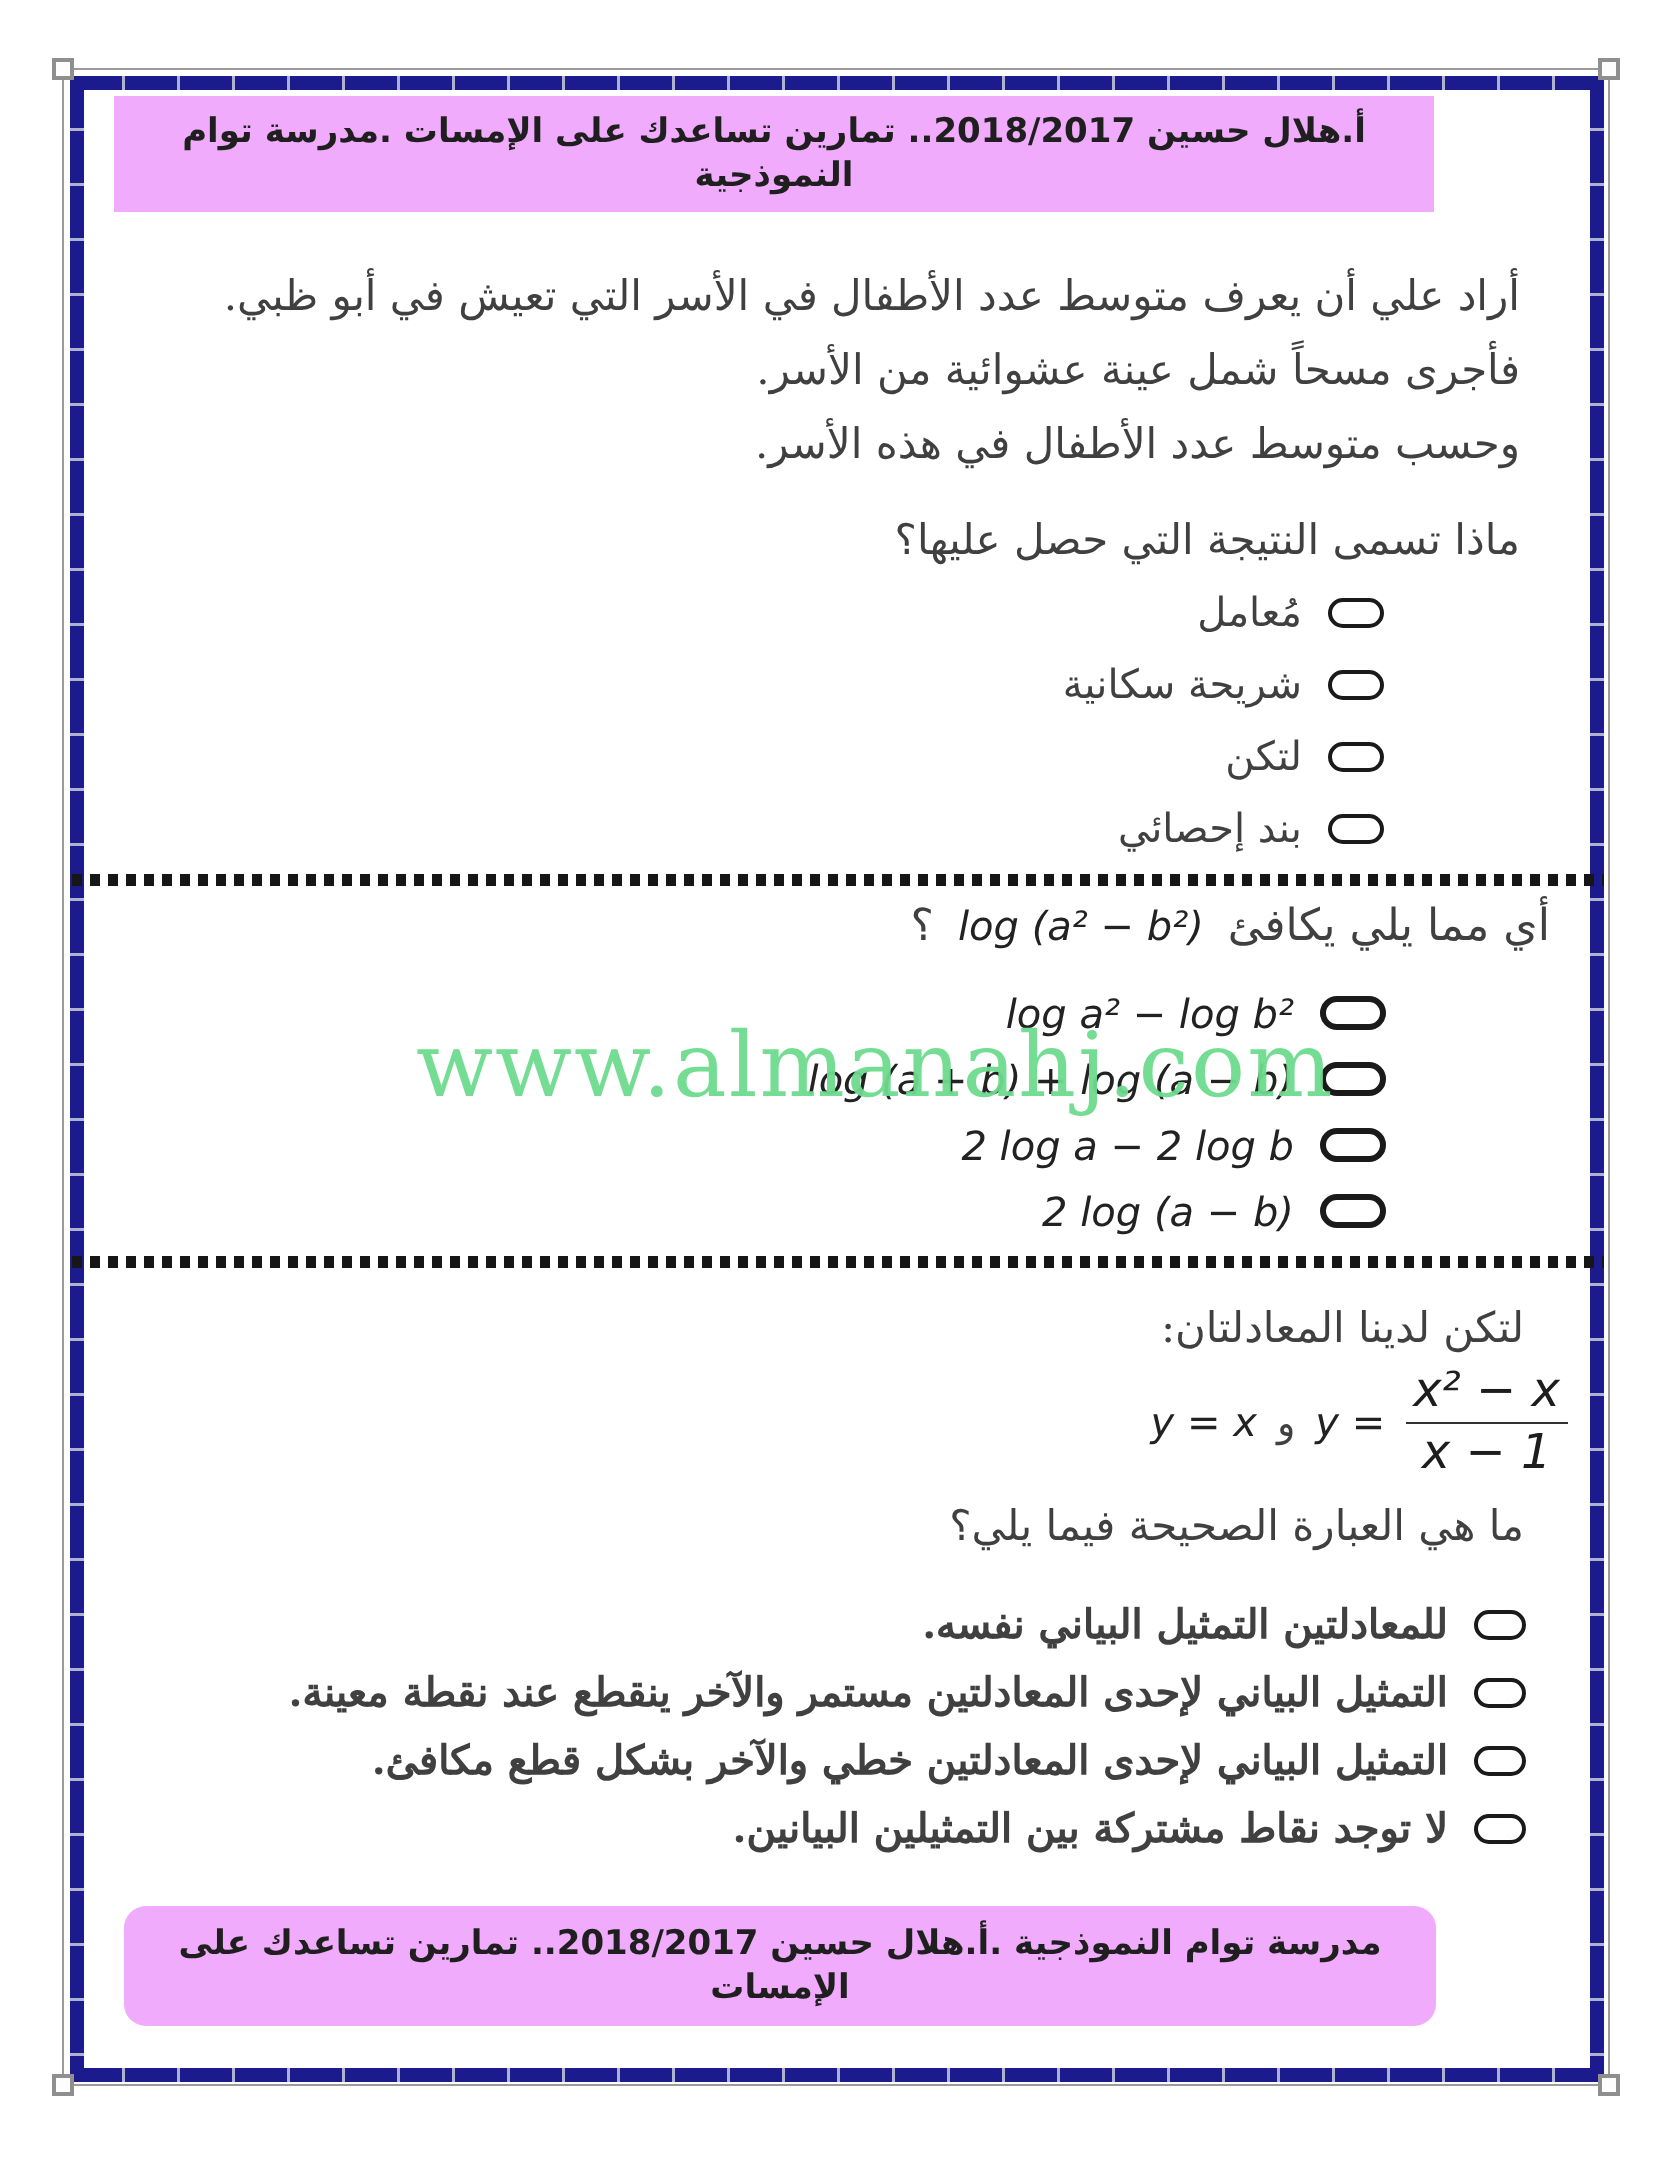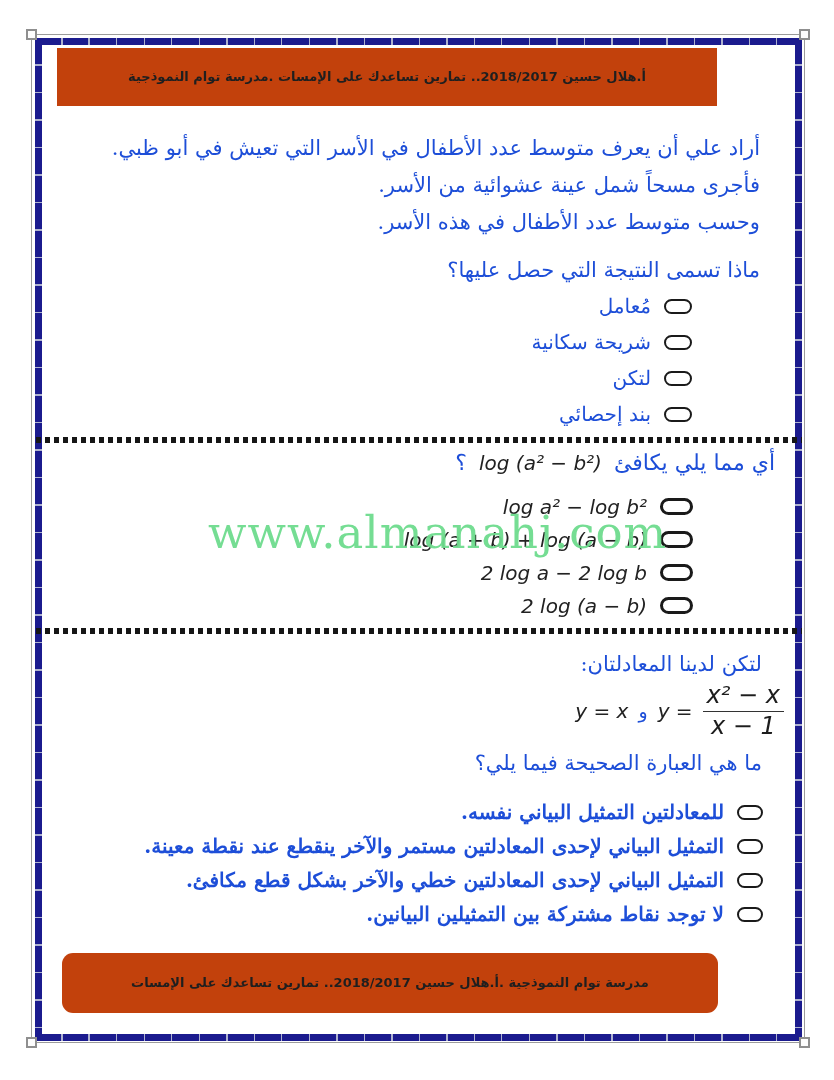--- a/index.html
+++ b/index.html
@@ -14,28 +14,28 @@
   .band{position:absolute;background:#1b1b8e;}
   .band.h{height:7px;left:35px;width:767px;
     background:repeating-linear-gradient(90deg,#1b1b8e 0 26px,#aeb2cf 26px 27.5px);}
   .band.v{width:7px;top:38px;height:1003px;
     background:repeating-linear-gradient(180deg,#1b1b8e 0 26px,#aeb2cf 26px 27.5px);}
   .band.top{top:38px;} .band.bottom{top:1034px;}
   .band.left{left:35px;} .band.right{left:795px;}
   .corner{position:absolute;width:11px;height:11px;background:#fdfdfd;
     border:2px solid #8f8f8f;box-sizing:border-box;z-index:3;}
   
-  .banner{position:absolute;background:#c2410c;display:flex;align-items:center;
-    justify-content:center;text-align:center;font-weight:bold;font-size:13px;
+  .banner{position:absolute;background:#f0abfc;display:flex;align-items:center;
+    justify-content:center;text-align:center;font-weight:bold;font-size:17px;
     color:#1f1f1f;direction:rtl;line-height:1.3;padding:0 10px;box-sizing:border-box;}
   .banner.header{left:57px;top:48px;width:660px;height:58px;}
   .banner.footer{left:62px;top:953px;width:656px;height:60px;border-radius:11px;}
   
   .artext{font-family:"DejaVu Serif","Liberation Serif",serif;direction:rtl;
-    text-align:right;font-size:21px;color:#1d4ed8;}
+    text-align:right;font-size:21px;color:#404040;}
   .q1-block{position:absolute;top:130px;right:74px;line-height:37px;}
   .q1-block .prompt{margin-top:11px;}
   
   .opt-col{position:absolute;display:flex;flex-direction:column;}
   .opt-row{display:flex;direction:rtl;align-items:center;gap:13px;
     justify-content:flex-start;}
   .opt-row .artext{font-size:20px;}
   .pill{box-sizing:border-box;background:#fff;border:2.5px solid #1a1a1a;
     border-radius:8px;width:28px;height:15px;flex:0 0 auto;}
   .q1-options{top:288px;right:142px;}

